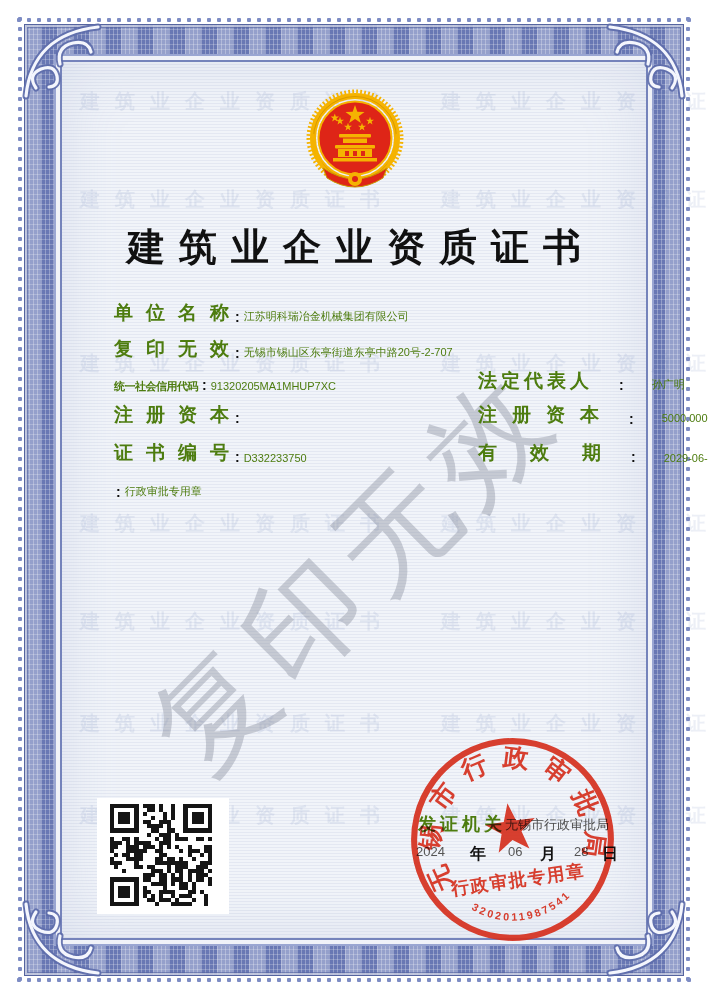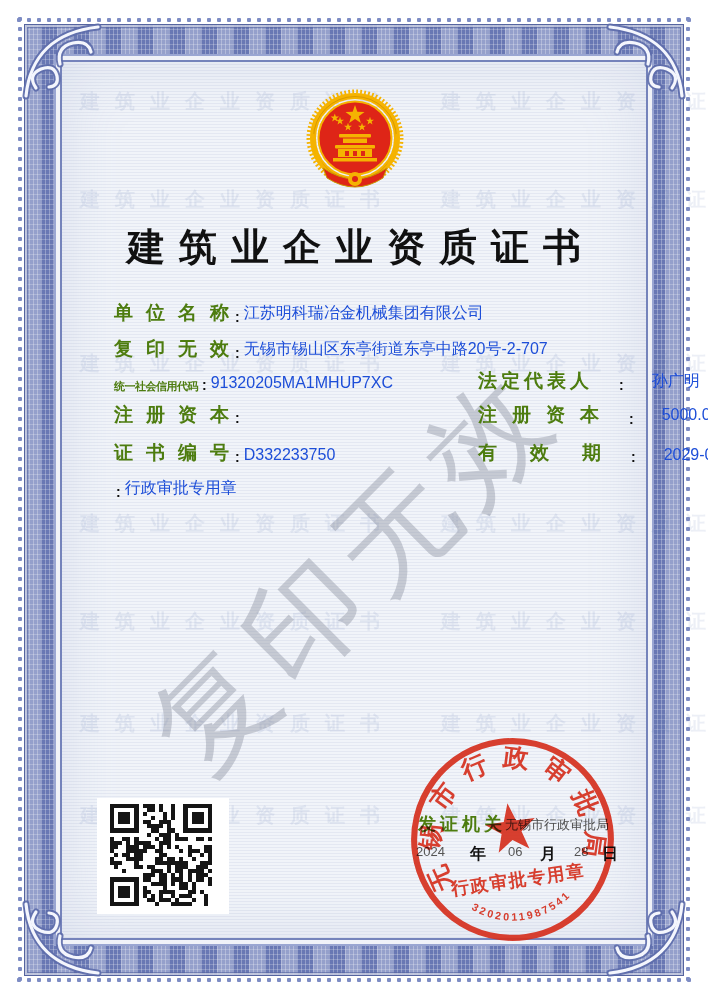--- a/index.html
+++ b/index.html
@@ -54,21 +54,21 @@
   .emblem{position:absolute;left:303px;top:84px;width:104px;height:118px;z-index:3;}
 
   .title{position:absolute;left:0;right:0;top:222px;text-align:center;
          font-size:38px;font-weight:700;color:#111;letter-spacing:14px;padding-left:14px;z-index:3;}
 
   .frow{position:absolute;left:114px;right:60px;display:flex;align-items:flex-end;z-index:3;}
   .flabel{font-weight:700;color:#4d7c0f;font-size:19px;white-space:nowrap;}
   .ls4 {letter-spacing:13px;margin-right:-9px;}
   .ls8 {font-size:11px;letter-spacing:-0.5px;margin-right:2px;align-self:flex-end;}
   .colon{font-weight:700;font-size:14px;color:#111;margin:0 4px 1px 2px;align-self:flex-end;}
-  .fvalue{font-size:16px;color:#1d4ed8;margin-bottom:2px;white-space:nowrap;}
+  .fvalue{font-size:11px;color:#4d7c0f;margin-bottom:2px;white-space:nowrap;}
   .fvalue.wrap{white-space:normal;width:152px;line-height:1.3;}
   .rcol{position:absolute;left:364px;bottom:0;display:flex;align-items:flex-end;gap:24px;}
   .ls5{letter-spacing:4px;margin-right:0px;}
   .ls4w{letter-spacing:15px;margin-right:-11px;}
   .ls3w{letter-spacing:33px;margin-right:-29px;}
 
   .issuer{position:absolute;left:418px;top:812px;display:flex;align-items:flex-end;z-index:3;}
   .issuer .flabel{font-size:18px;letter-spacing:4px;margin-right:2px;}
   .issuer-value{position:absolute;left:505px;top:816px;font-size:13px;color:#4a4a4a;z-index:3;white-space:nowrap;}
 

